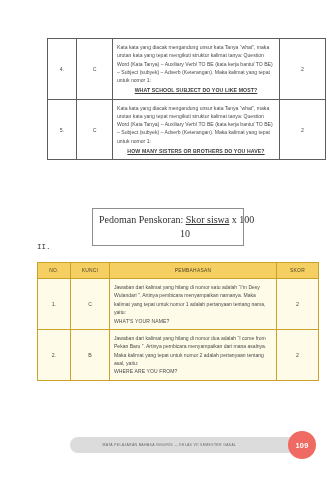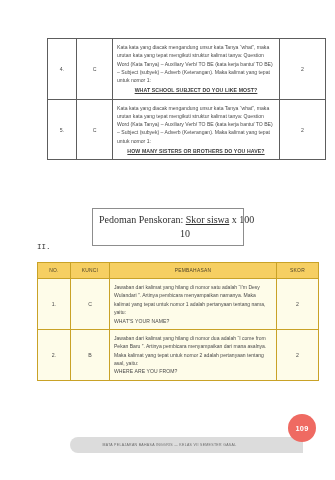--- a/index.html
+++ b/index.html
@@ -157,21 +157,21 @@
   .footer-text {
     font-size: 3.5px;
     letter-spacing: 0.32px;
     color: #6a6a6a;
     white-space: nowrap;
     padding-right: 34px;
   }
   .page-badge {
     position: absolute;
     left: 288px;
-    top: 414px;
+    top: 431px;
     width: 28px;
     height: 28px;
     border-radius: 50%;
     background: #ef6a62;
     color: #ffffff;
     display: flex;
     align-items: center;
     justify-content: center;
     font-size: 7.4px;
     font-weight: bold;

